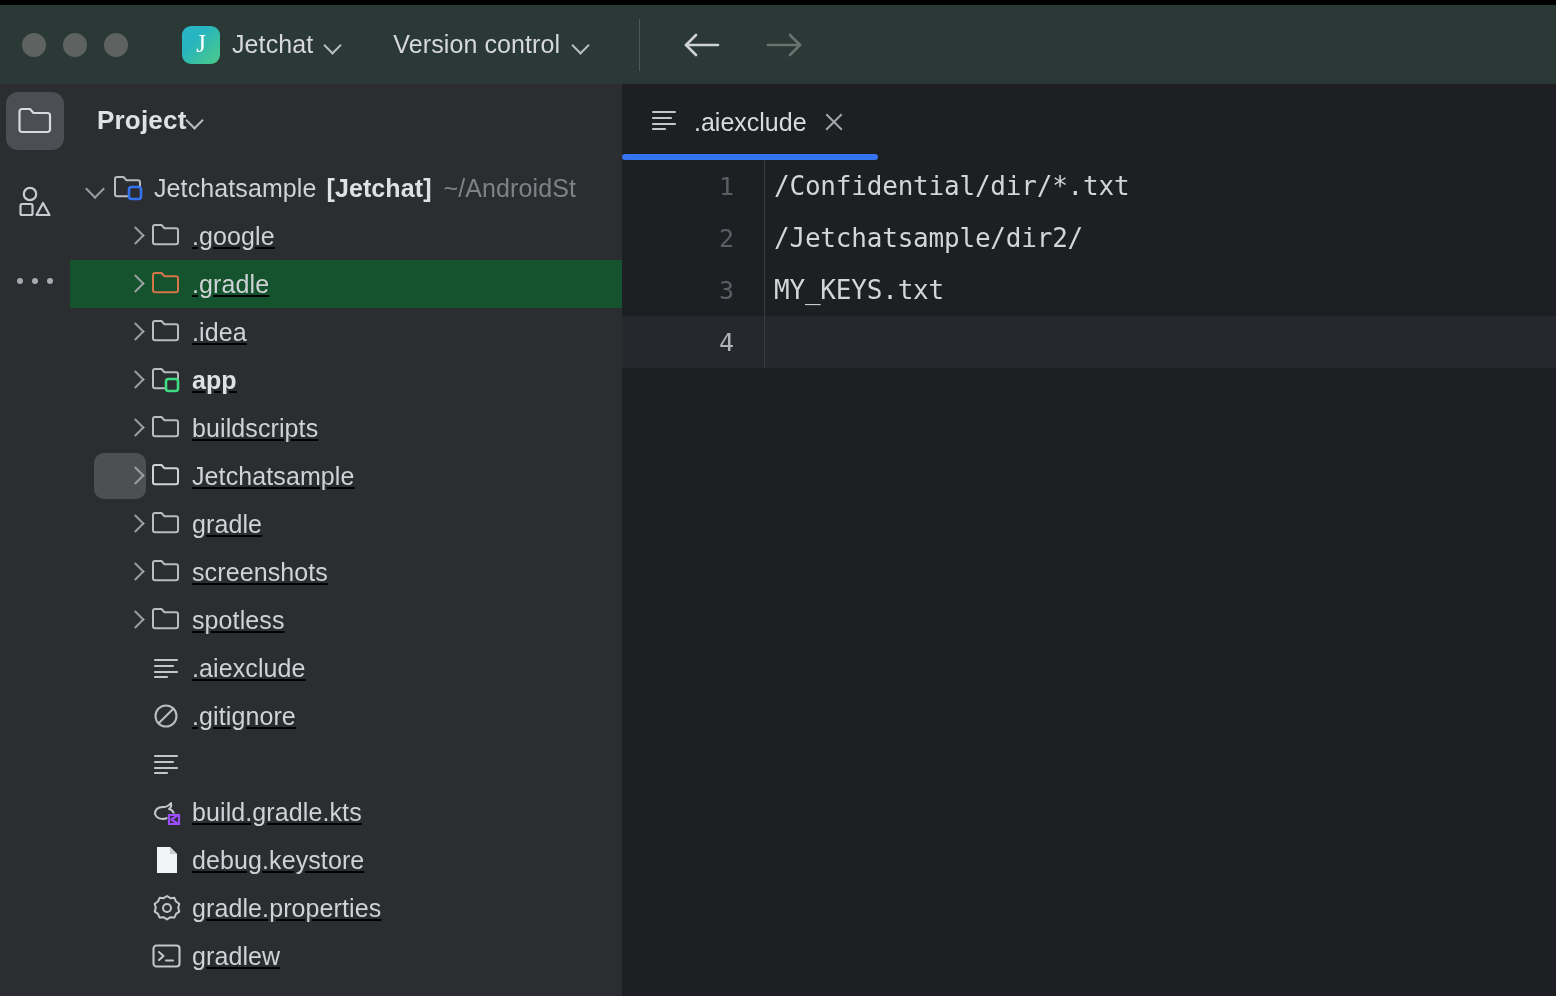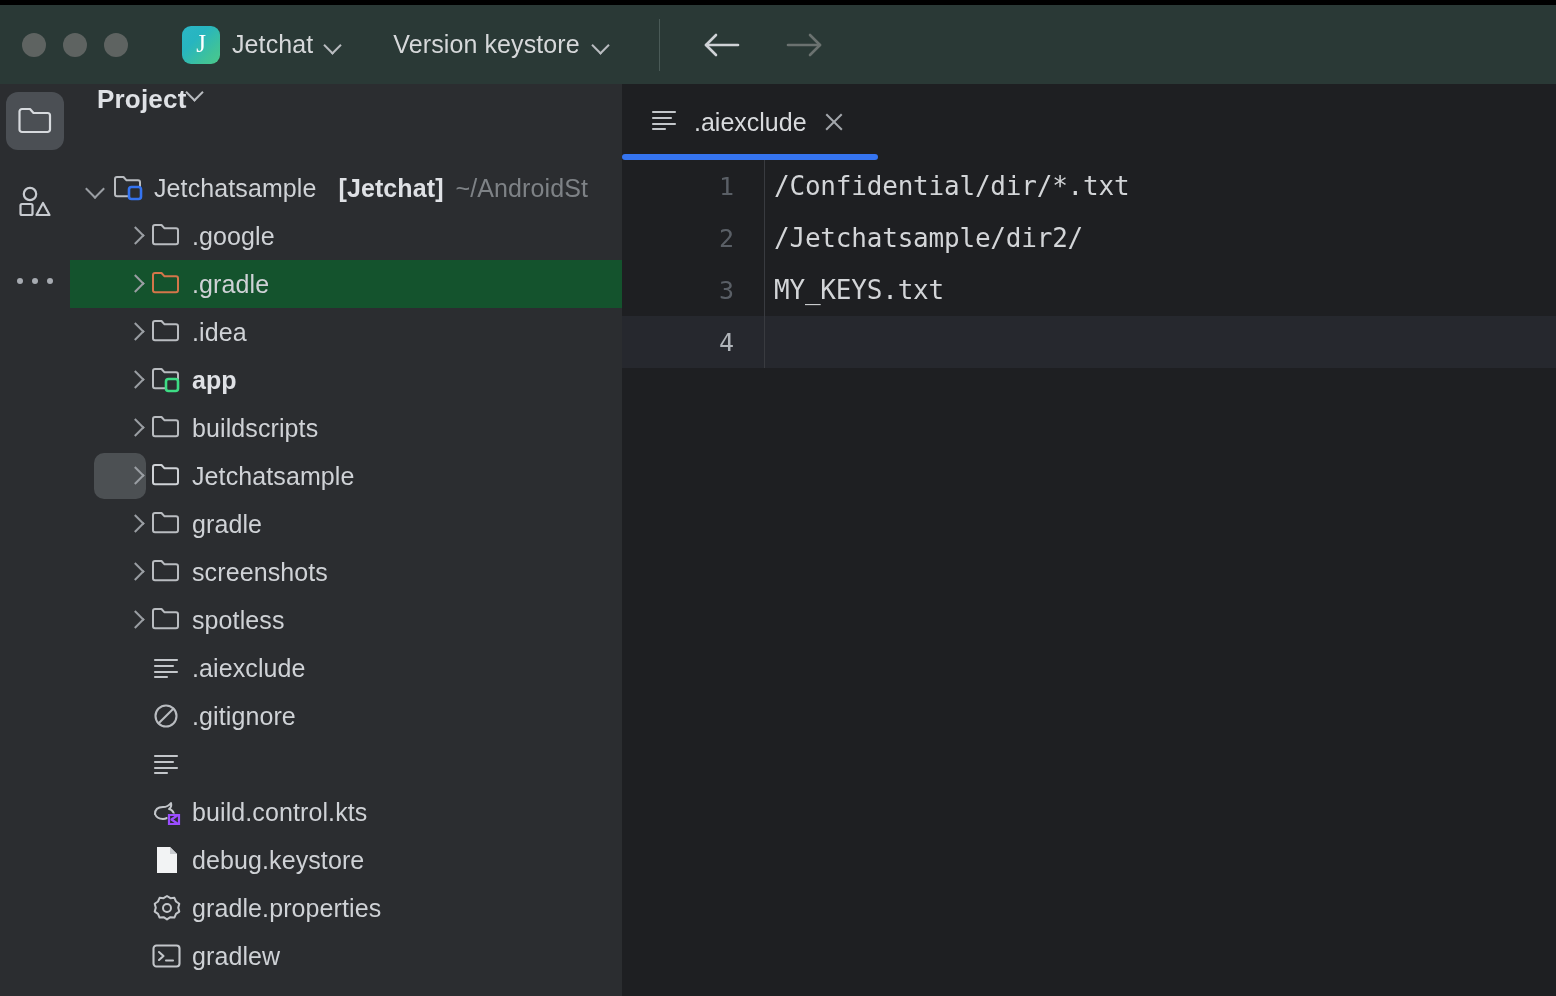--- a/index.html
+++ b/index.html
@@ -139,21 +139,21 @@
   #project-panel {
     position: absolute;
     left: 70px; top: 84px;
     width: 552px; height: 912px;
     background: #2b2d30;
     overflow: hidden;
   }
   #panel-header {
     height: 72px;
     display: flex;
-    align-items: flex-start;
+    align-items: center;
     padding-left: 27px;
   }
   #panel-title {
     color: #dfe1e5;
     font-size: 26px;
     font-weight: bold;
     letter-spacing: 0.2px;
   }
 
   #tree { padding-top: 8px; }
@@ -211,21 +211,21 @@
 
   .label {
     color: #cfd2d6;
     font-size: 25px;
     letter-spacing: 0.1px;
   }
   .label.bold { font-weight: bold; color: #dfe1e5; }
   .label.dim { color: #7e8286; }
 
   .indent-0 { padding-left: 12px; }
-  .indent-1 { padding-left: 50px; }
+  .indent-1 { padding-left: 50px; text-decoration: underline; }
 
   
   #editor {
     position: absolute;
     left: 622px; top: 84px;
     width: 934px; height: 912px;
     background: #1e1f22;
   }
   #tabbar {
     height: 76px;
@@ -308,21 +308,21 @@
       <span class="tl-dot"></span>
     </div>
 
     <div class="project-widget">
       <span class="proj-icon">J</span>
       <span class="tb-label">Jetchat</span>
       <span class="chev-down"></span>
     </div>
 
     <div class="vc-widget">
-      <span class="tb-label">Version keystore</span>
+      <span class="tb-label">Version control</span>
       <span class="chev-down"></span>
     </div>
 
     <div class="tb-sep"></div>
 
     <div class="nav-arrows">
       <span class="nav-btn">
         <svg width="42" height="30" viewBox="0 0 42 30">
           <path d="M4 15 H36" stroke="#cfd2d6" stroke-width="2.6" fill="none" stroke-linecap="round"></path>
           <path d="M14 5 L4 15 L14 25" stroke="#cfd2d6" stroke-width="2.6" fill="none" stroke-linecap="round" stroke-linejoin="round"></path>
@@ -375,21 +375,21 @@
       <div class="row indent-0">
         <span class="twisty down"></span>
         <span class="ficon">
           <svg width="32" height="28" viewBox="0 0 32 28">
             <path d="M2 5 a2 2 0 0 1 2-2 h6.5 l2.8 3.2 h11.7 a2 2 0 0 1 2 2 v12 a2 2 0 0 1 -2 2
                      h-21 a2 2 0 0 1 -2 -2 z" fill="none" stroke="#b9bcc0" stroke-width="2" stroke-linejoin="round"></path>
             <rect x="16" y="13" width="12" height="12" rx="2.5" fill="#2b2d30" stroke="#3574f0" stroke-width="2.6"></rect>
           </svg>
         </span>
         <span class="label">Jetchatsample</span>
-        <span class="label bold" style="margin-left:22px">[Jetchat]</span>
+        <span class="label bold" style="margin-left:10px">[Jetchat]</span>
         <span class="label dim" style="margin-left:12px">~/AndroidSt</span>
       </div>
 
       <div class="row indent-1">
         <span class="twisty right"></span>
         <span class="ficon">
           <svg width="32" height="28" viewBox="0 0 32 28">
             <path d="M2 5 a2 2 0 0 1 2-2 h6.5 l2.8 3.2 h11.7 a2 2 0 0 1 2 2 v12 a2 2 0 0 1 -2 2
                      h-21 a2 2 0 0 1 -2 -2 z" fill="none" stroke="#b9bcc0" stroke-width="2" stroke-linejoin="round"></path>
           </svg>
@@ -531,21 +531,21 @@
         <span class="twisty"></span>
         <span class="ficon">
           <svg width="32" height="28" viewBox="0 0 32 28">
             <path d="M4 16 q0-7 8-7 q5 0 8-4 q1 4 -2 6 q4 1 5 5" fill="none" stroke="#c3c6ca" stroke-width="2" stroke-linecap="round" stroke-linejoin="round"></path>
             <path d="M4 16 q2 5 8 5 q2 0 4-1" fill="none" stroke="#c3c6ca" stroke-width="2" stroke-linecap="round"></path>
             <path d="M17 16 H29 V27 H17 Z" fill="#2b2d30" stroke="#2b2d30" stroke-width="1"></path>
             <path d="M18 17 H28 V26 H18 Z" fill="none" stroke="#9b4dff" stroke-width="2.2"></path>
             <path d="M27 17 L20.5 21.5 L27 26" fill="none" stroke="#9b4dff" stroke-width="2.2" stroke-linejoin="round"></path>
           </svg>
         </span>
-        <span class="label">build.control.kts</span>
+        <span class="label">build.gradle.kts</span>
       </div>
 
       <div class="row indent-1">
         <span class="twisty"></span>
         <span class="ficon">
           <svg width="26" height="30" viewBox="0 0 26 30">
             <path d="M3 2 H16 L23 9 V28 H3 Z" fill="#f2f3f4"></path>
             <path d="M16 2 V9 H23 Z" fill="#c9ccd0"></path>
           </svg>
         </span>

